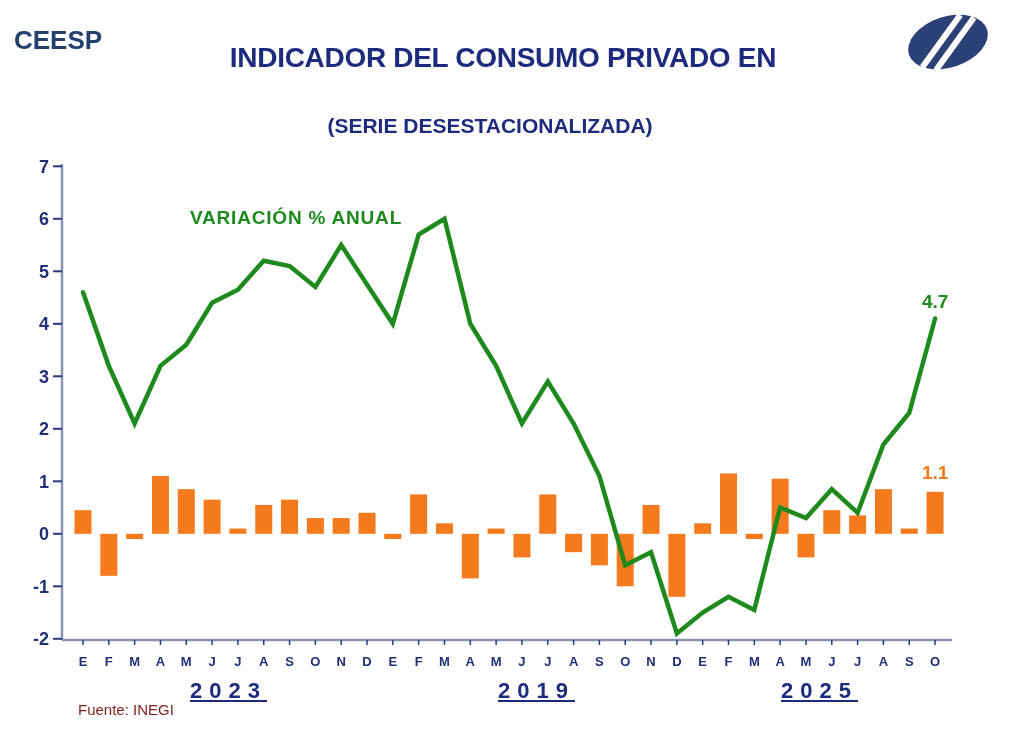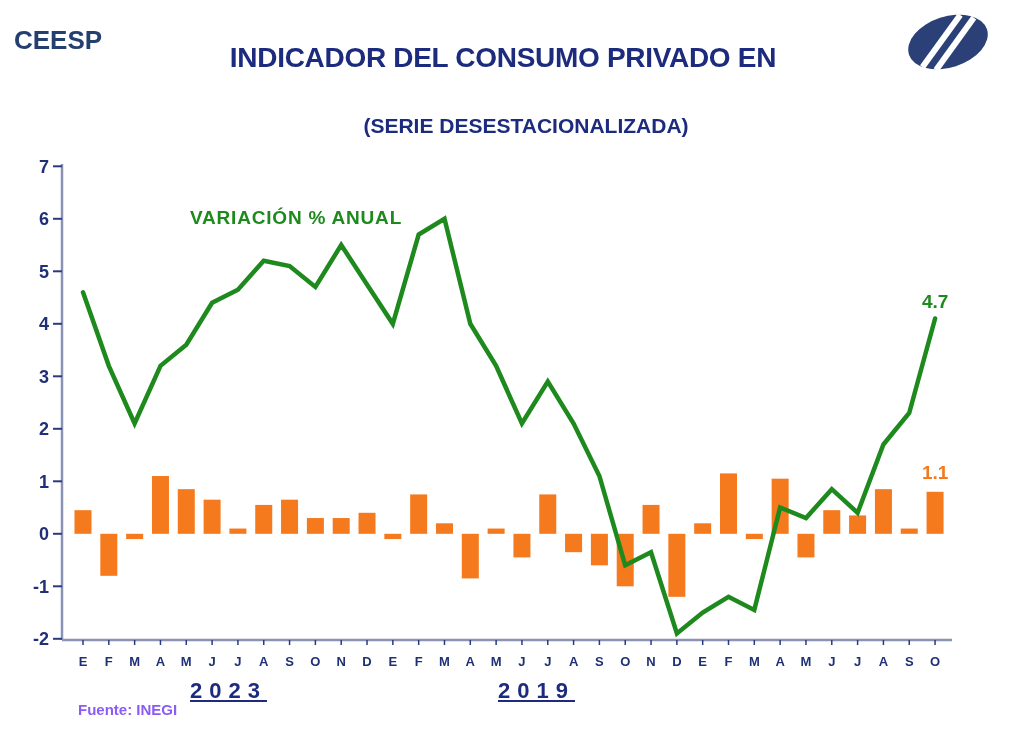--- a/index.html
+++ b/index.html
@@ -5,34 +5,34 @@
   html,body{margin:0;padding:0;background:#ffffff;}
   .page{position:relative;width:1024px;height:753px;background:#ffffff;overflow:hidden;
         font-family:"Liberation Sans", sans-serif;}
   .ceesp{position:absolute;left:14px;top:25px;font-size:26px;font-weight:bold;
          color:#24406e;letter-spacing:0px;}
   .title{position:absolute;left:13px;top:40px;width:980px;text-align:center;
          color:#1c2b7d;font-weight:bold;font-size:28px;line-height:36px;letter-spacing:-0.3px;}
   .title2{position:absolute;left:0;top:78px;width:980px;text-align:center;
           color:#1c2b7d;font-weight:bold;font-size:28px;line-height:36px;}
   .subtitle{position:absolute;left:0;top:114px;width:980px;text-align:center;
-            color:#1c2b7d;font-weight:bold;font-size:21px;padding-left:36px;}
+            color:#1c2b7d;font-weight:bold;font-size:21px;}
   .logo{position:absolute;left:900px;top:10px;}
   .legend-annual{position:absolute;left:190px;top:207px;color:#1e8a1e;
                  font-weight:bold;font-size:19px;letter-spacing:0.8px;}
   .legend-monthly{position:absolute;left:137px;top:565px;color:#f5791d;
                   font-weight:bold;font-size:19px;letter-spacing:0.8px;}
   .endlab-line{position:absolute;left:922px;top:291px;color:#1e8a1e;
                font-weight:bold;font-size:19px;}
   .endlab-bar{position:absolute;left:922px;top:462px;color:#f5791d;
               font-weight:bold;font-size:19px;}
   .year{position:absolute;top:678px;width:160px;text-align:center;color:#1c2b7d;
         font-weight:bold;font-size:22px;letter-spacing:7px;padding-left:7px;box-sizing:border-box;text-decoration:underline;}
   .y2023{left:145px;} .y2024{left:453px;} .y2025{left:736px;}
-  .source{position:absolute;left:78px;top:701px;color:#8b5cf6;font-size:15px;font-weight:bold;}
+  .source{position:absolute;left:78px;top:701px;color:#7f1d1d;font-size:15px;}
   svg.chart{position:absolute;left:0;top:0;}
   .ytick-label{fill:#1f3076;font-weight:bold;font-size:18px;font-family:"Liberation Sans",sans-serif;}
   .month-label{fill:#1f3076;font-weight:bold;font-size:13px;font-family:"Liberation Sans",sans-serif;}
 </style>
 </head>
 <body>
 
 <div class="page">
 
   <div class="ceesp">CEESP</div>
@@ -176,15 +176,16 @@
       <polyline points="83.0,292.3 108.8,365.8 134.6,423.5 160.5,365.8 186.3,344.8 212.1,302.8 237.9,289.7 263.7,260.8 289.6,266.0 315.4,287.0 341.2,245.0 367.0,284.4 392.8,323.8 418.7,234.5 444.5,218.8 470.3,323.8 496.1,365.8 521.9,423.5 547.8,381.5 573.6,423.5 599.4,476.0 625.2,565.3 651.0,552.2 676.9,633.5 702.7,612.5 728.5,596.8 754.3,609.9 780.1,507.5 806.0,518.0 831.8,489.2 857.6,512.8 883.4,444.5 909.2,413.0 935.1,318.5" fill="none" stroke="#1e8a1e" stroke-width="4.5" stroke-linecap="round" stroke-linejoin="miter"></polyline>
     </svg>
 
   <div class="legend-annual">VARIACIÓN % ANUAL</div>
 
   <div class="endlab-line">4.7</div>
   <div class="endlab-bar">1.1</div>
 
   <div class="year y2023">2023</div>
   <div class="year y2024">2019</div>
+  <div class="year y2025">2025</div>
 
   <div class="source">Fuente: INEGI</div>
 </div>
 
 </body></html>

